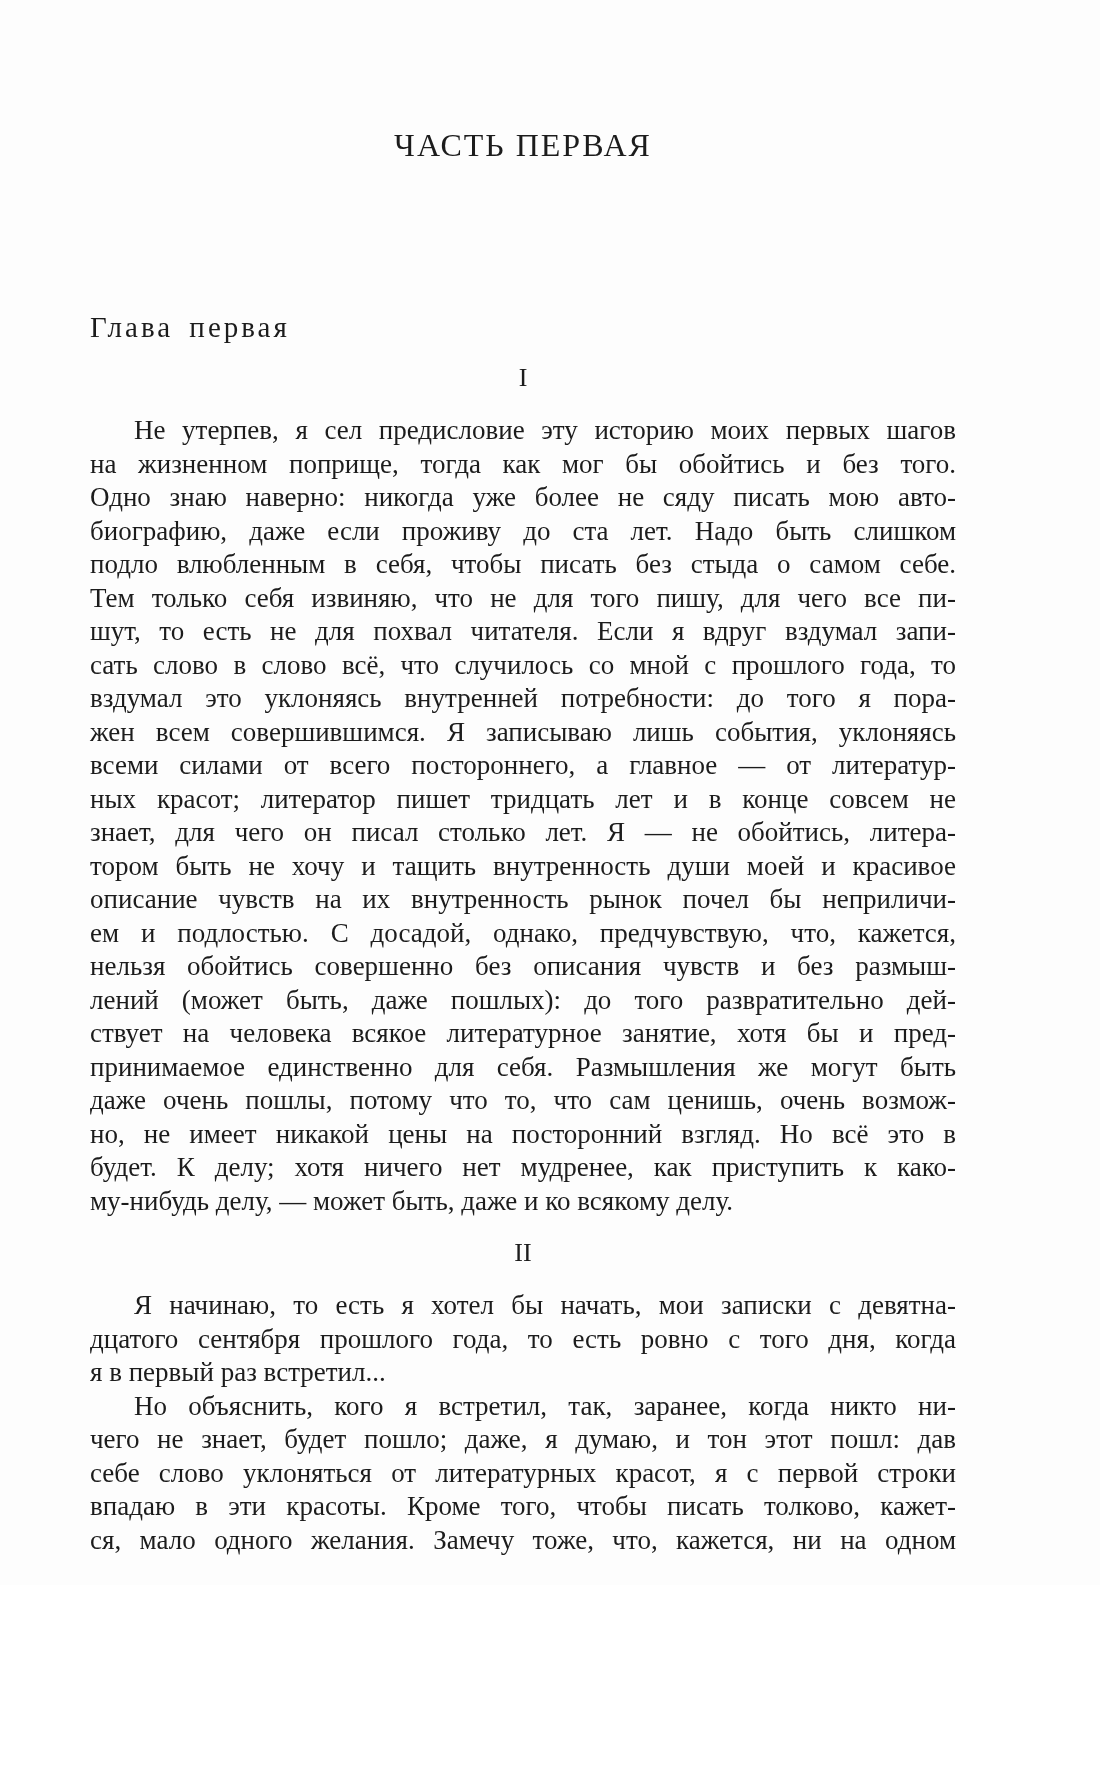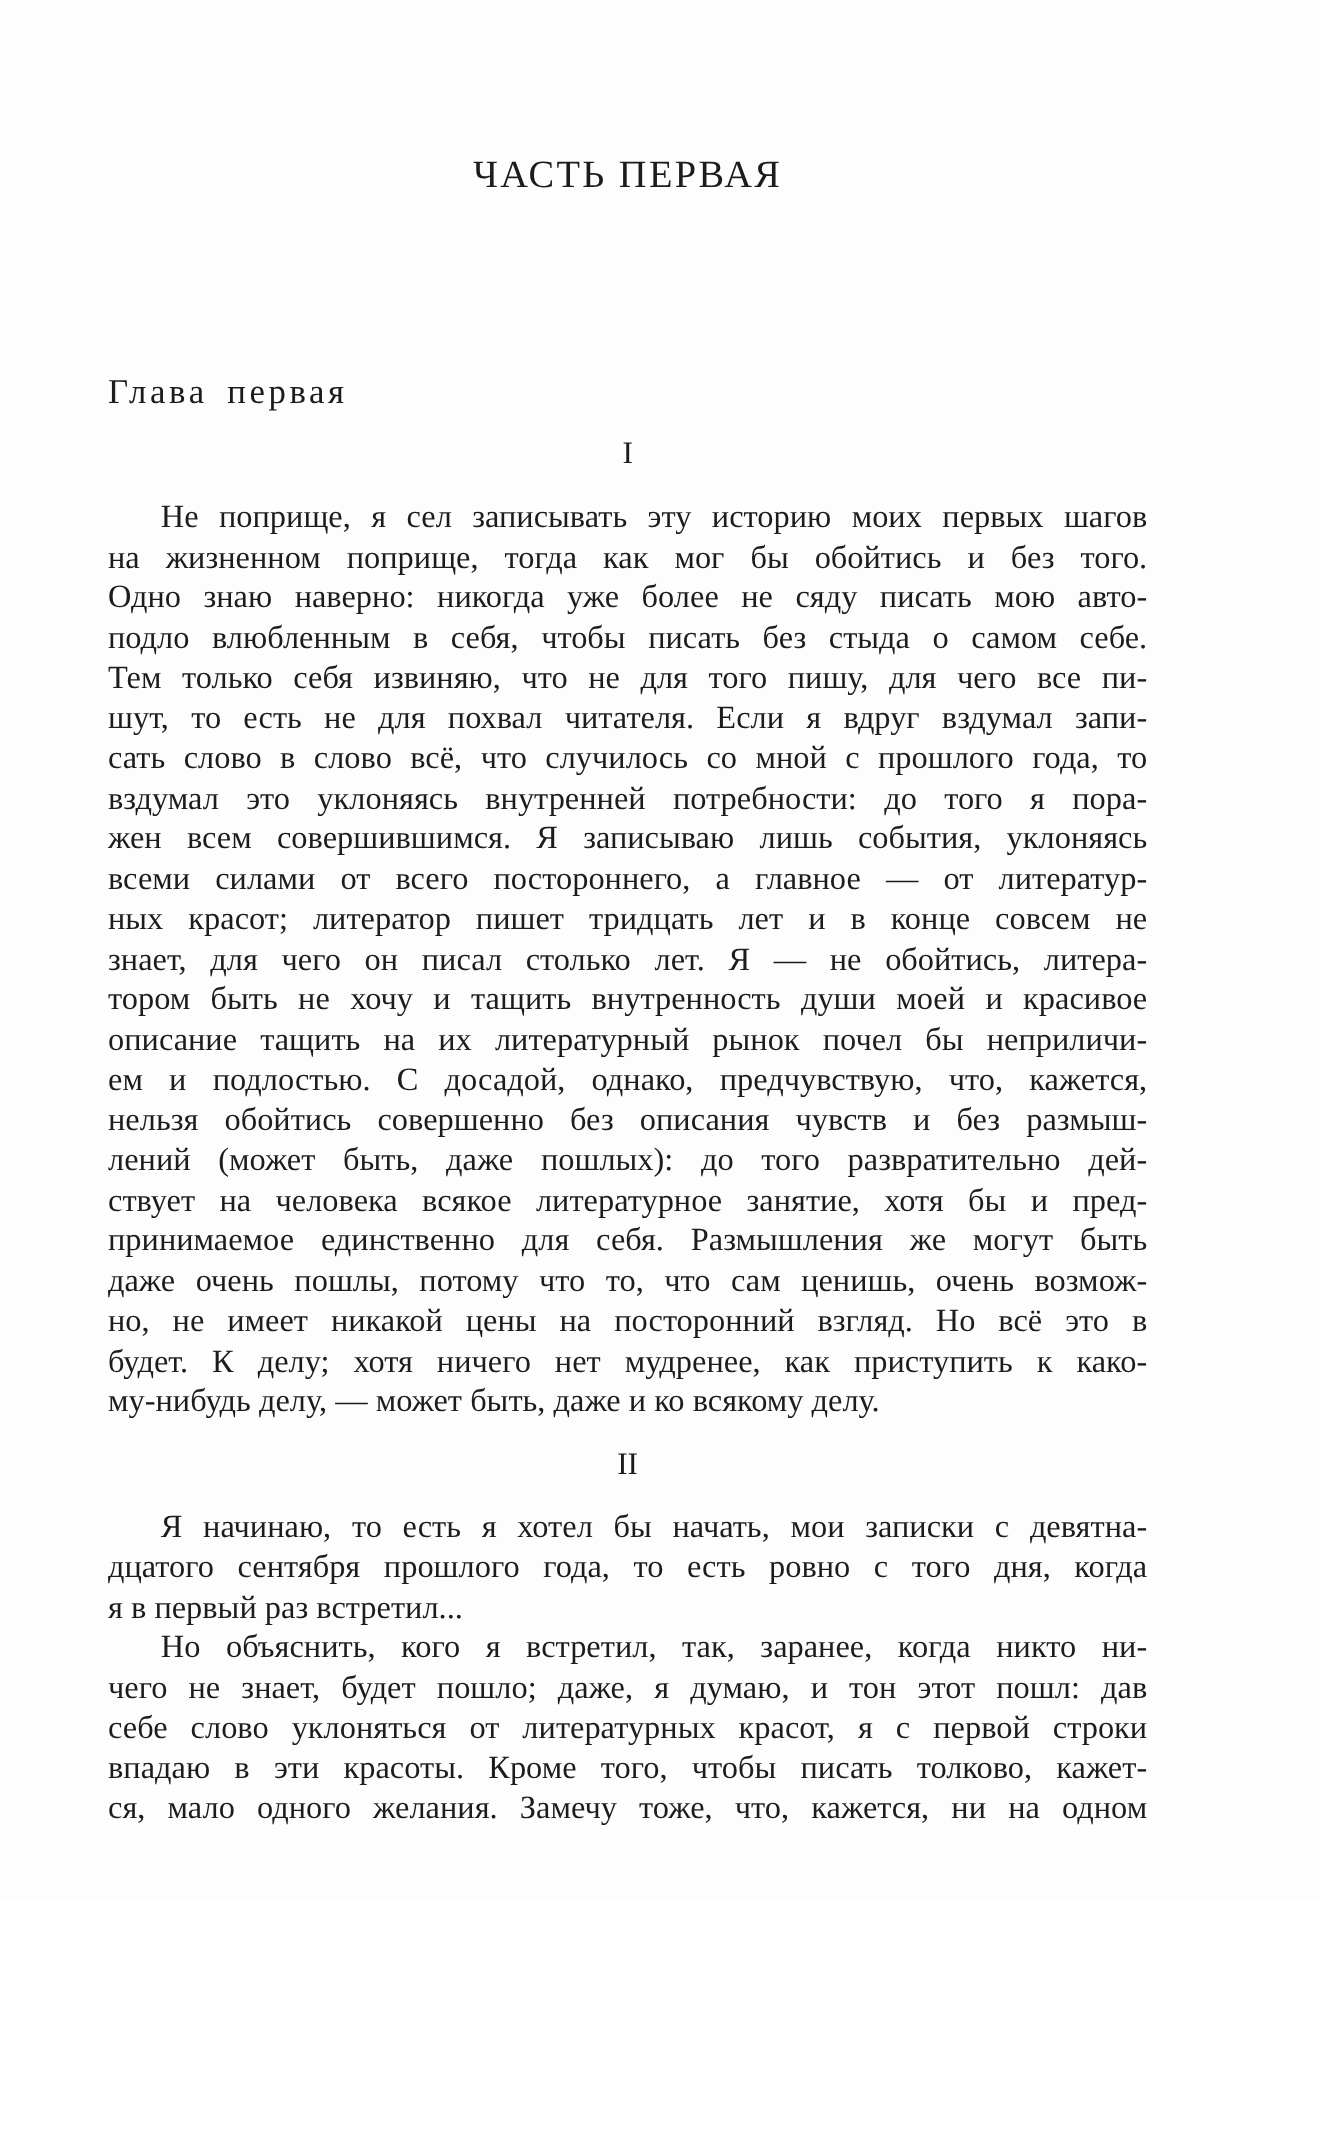--- a/index.html
+++ b/index.html
@@ -66,34 +66,35 @@
 <body>
 
 <div class="page" style="background: rgb(253, 253, 253); color: rgb(28, 28, 28);">
   <div class="text-block">
     <div class="part-title">ЧАСТЬ ПЕРВАЯ</div>
     <div class="chapter-title">Глава первая</div>
     <div>
         <div class="section">
           <div class="section-numeral">I</div>
           <div class="paragraph">
-            <div class="line first">Не поприще, я сел записывать эту историю моих первых шагов</div>
+            <div class="line first">Не утерпев, я сел предисловие эту историю моих первых шагов</div>
             <div class="line">на жизненном поприще, тогда как мог бы обойтись и без того.</div>
             <div class="line">Одно знаю наверно: никогда уже более не сяду писать мою авто-</div>
+            <div class="line">биографию, даже если проживу до ста лет. Надо быть слишком</div>
             <div class="line">подло влюбленным в себя, чтобы писать без стыда о самом себе.</div>
             <div class="line">Тем только себя извиняю, что не для того пишу, для чего все пи-</div>
             <div class="line">шут, то есть не для похвал читателя. Если я вдруг вздумал запи-</div>
             <div class="line">сать слово в слово всё, что случилось со мной с прошлого года, то</div>
             <div class="line">вздумал это уклоняясь внутренней потребности: до того я пора-</div>
             <div class="line">жен всем совершившимся. Я записываю лишь события, уклоняясь</div>
             <div class="line">всеми силами от всего постороннего, а главное — от литератур-</div>
             <div class="line">ных красот; литератор пишет тридцать лет и в конце совсем не</div>
             <div class="line">знает, для чего он писал столько лет. Я — не обойтись, литера-</div>
             <div class="line">тором быть не хочу и тащить внутренность души моей и красивое</div>
-            <div class="line">описание тащить на их литературный рынок почел бы неприличи-</div>
+            <div class="line">описание чувств на их внутренность рынок почел бы неприличи-</div>
             <div class="line">ем и подлостью. С досадой, однако, предчувствую, что, кажется,</div>
             <div class="line">нельзя обойтись совершенно без описания чувств и без размыш-</div>
             <div class="line">лений (может быть, даже пошлых): до того развратительно дей-</div>
             <div class="line">ствует на человека всякое литературное занятие, хотя бы и пред-</div>
             <div class="line">принимаемое единственно для себя. Размышления же могут быть</div>
             <div class="line">даже очень пошлы, потому что то, что сам ценишь, очень возмож-</div>
             <div class="line">но, не имеет никакой цены на посторонний взгляд. Но всё это в</div>
             <div class="line">будет. К делу; хотя ничего нет мудренее, как приступить к како-</div>
             <div class="line para-end">му-нибудь делу, — может быть, даже и ко всякому делу.</div>
           </div>

